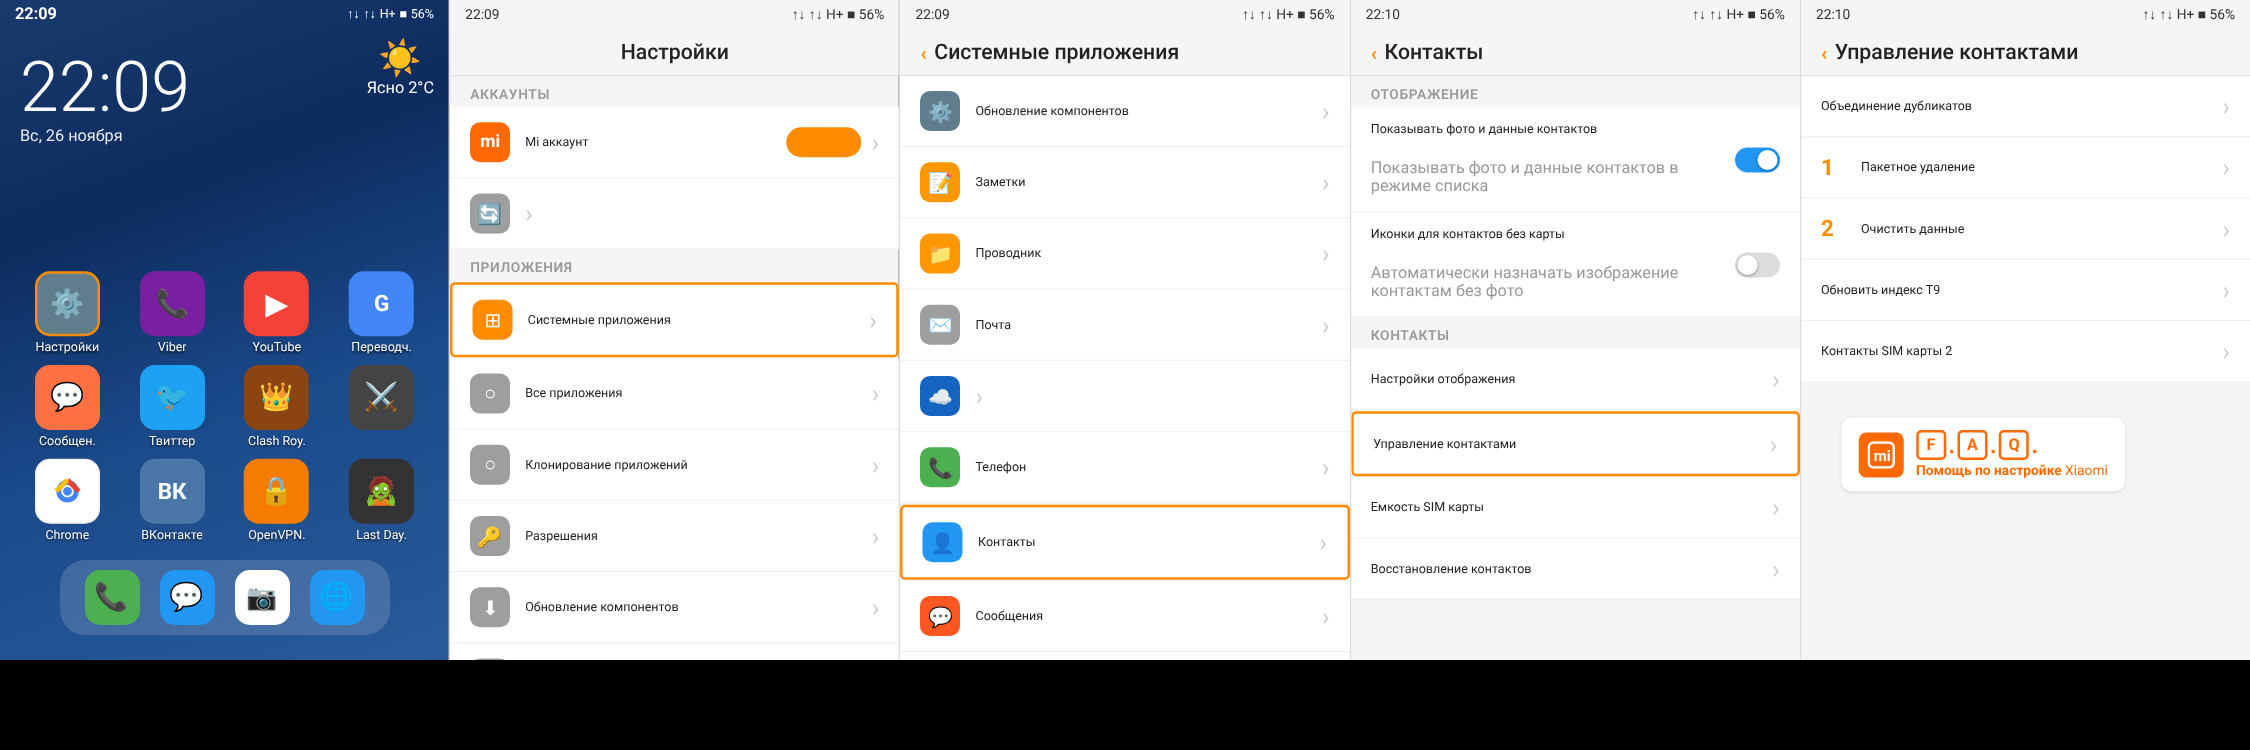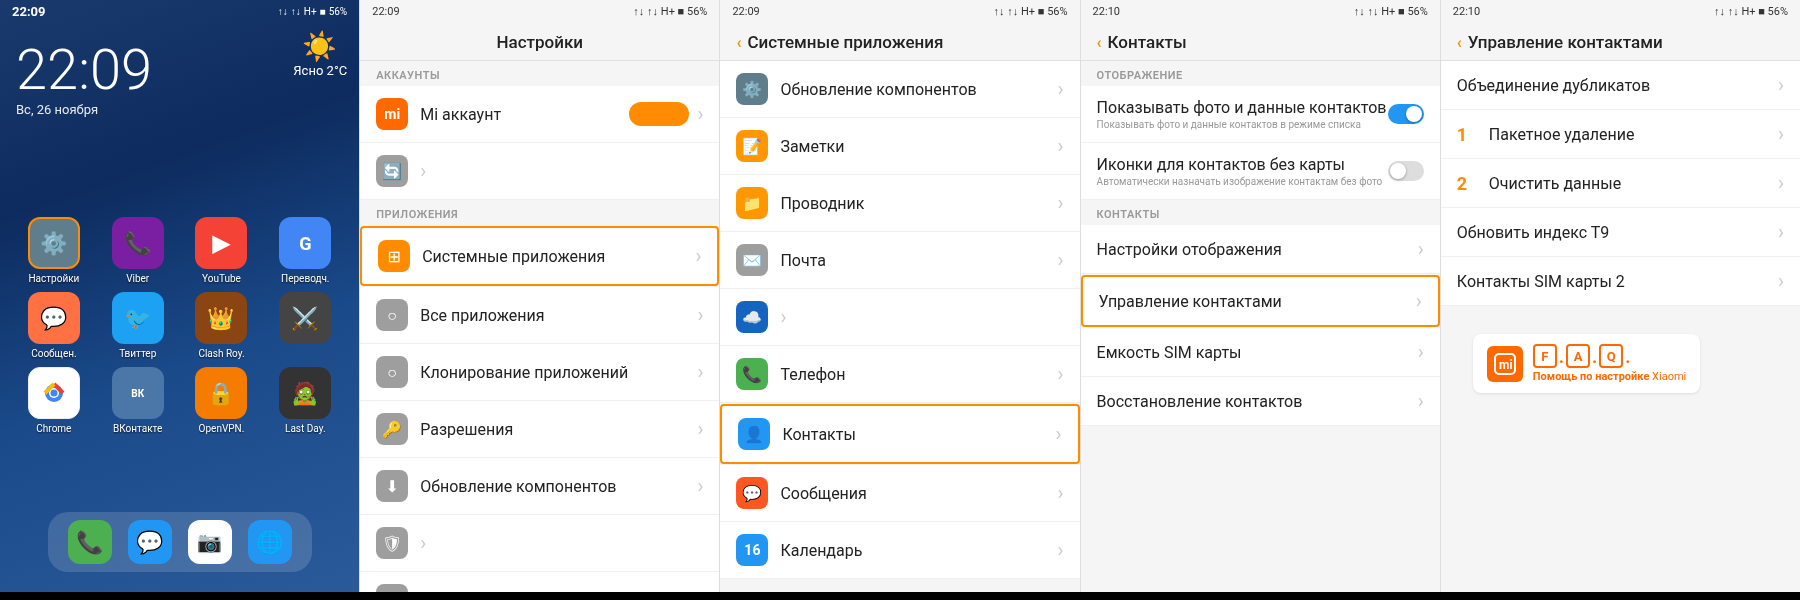--- a/index.html
+++ b/index.html
@@ -8,21 +8,21 @@
       height: 600px;
       display: flex;
       font-family: 'Roboto', Arial, sans-serif;
       overflow: hidden;
       background: #000;
     }
 
     
     .panel {
       flex: 1;
-      height: 592px;
+      height: 528px;
       overflow: hidden;
       position: relative;
       display: flex;
       flex-direction: column;
     }
 
     .panel-1 {
       background: linear-gradient(160deg, #1a3a6e 0%, #0d2b5e 30%, #1a4a8a 60%, #2a5a9a 100%);
       position: relative;
     }
@@ -208,28 +208,28 @@
       font-size: 16px;
       color: white;
       flex-shrink: 0;
     }
 
     .settings-item-text {
       flex: 1;
     }
 
     .settings-item-title {
-      font-size: 16px;
+      font-size: 10px;
       color: #222;
     }
 
     .settings-item-subtitle {
-      font-size: 10px;
+      font-size: 13px;
       color: #999;
-      margin-top: 2px;
+      margin-top: 18px;
     }
 
     .settings-item-right {
       color: #ccc;
       font-size: 16px;
     }
 
     .settings-item-value {
       background: #ff8c00;
       color: white;
@@ -410,21 +410,21 @@
           <circle cx="14" cy="14" r="5" fill="white"></circle>
           <circle cx="14" cy="14" r="3.5" fill="#4285F4"></circle>
           <path d="M14 5 L23 14" stroke="#EA4335" stroke-width="4" fill="none"></path>
           <path d="M14 5 L5 14" stroke="#FBBC05" stroke-width="4" fill="none"></path>
           <path d="M5 14 L23 14" stroke="#34A853" stroke-width="0" fill="none"></path>
         </svg>
       </div>
       <span class="app-label">Chrome</span>
     </div>
     <div class="app-item">
-      <div class="app-icon" style="background:#4A76A8; font-size:10px; font-weight:bold;">ВК</div>
+      <div class="app-icon" style="background:#4A76A8; font-size:18px; font-weight:bold;">ВК</div>
       <span class="app-label">ВКонтакте</span>
     </div>
     <div class="app-item">
       <div class="app-icon" style="background:#F57C00;">🔒</div>
       <span class="app-label">OpenVPN.</span>
     </div>
     <div class="app-item">
       <div class="app-icon" style="background:#333;">🧟</div>
       <span class="app-label">Last Day.</span>
     </div>

